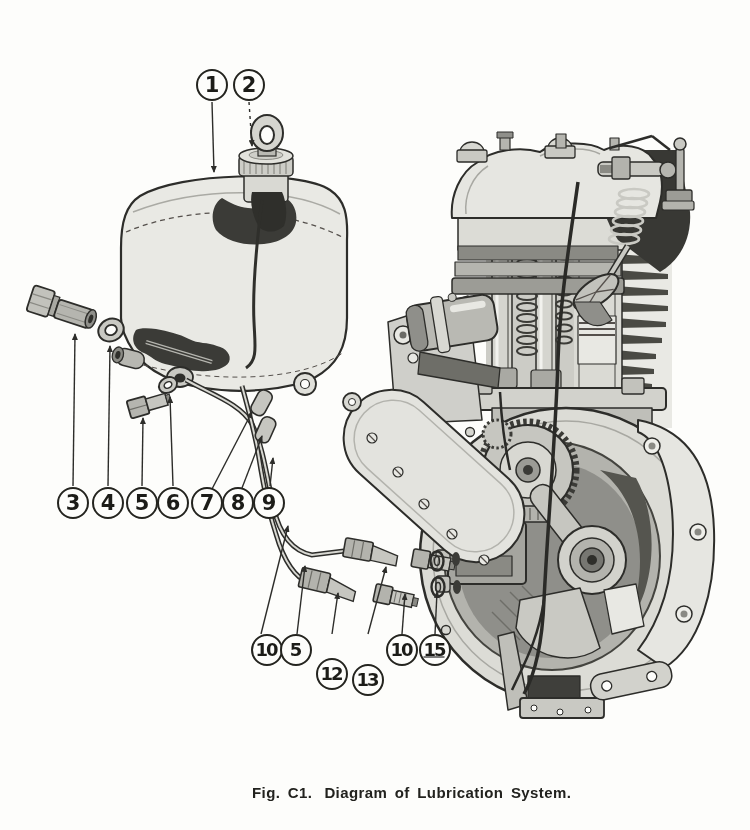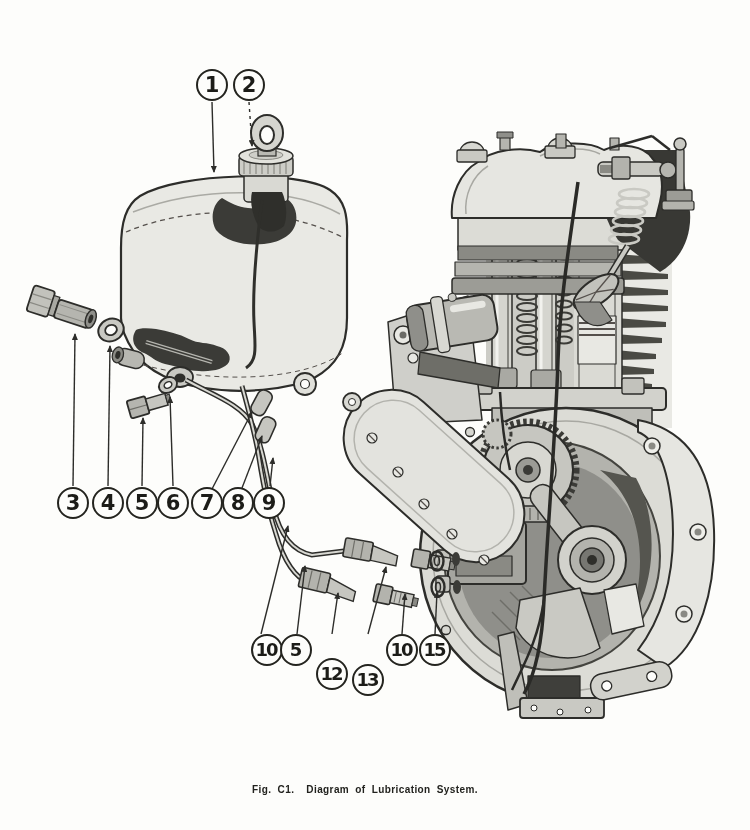--- a/index.html
+++ b/index.html
@@ -14,21 +14,21 @@
     background:#fdfdfb;display:flex;align-items:center;justify-content:center;
     box-sizing:border-box;
   }
   .callout-num{
     font-family:"DejaVu Sans",sans-serif;font-weight:bold;font-size:21px;
     color:#1c1c18;line-height:1;transform:translateY(-0.5px);
   }
   .callout.two-digit .callout-num{font-size:18px;letter-spacing:-2px;transform:translate(-1px,-0.5px);}
   .caption{
     position:absolute;left:252px;top:784px;
-    font-family:"Liberation Sans",sans-serif;font-weight:bold;font-size:10px;
+    font-family:"Liberation Sans",sans-serif;font-weight:bold;font-size:15px;
     color:#22221e;letter-spacing:0.4px;word-spacing:3px;white-space:nowrap;
   }
   .caption .cap-title{margin-left:12px;}
   .watermark{
     position:absolute;right:4px;top:786px;display:flex;align-items:flex-end;
     color:#a5a5a5;
   }
   .watermark-text{
     font-family:"DejaVu Serif","Liberation Serif",serif;font-size:26px;line-height:1;
     padding-bottom:2px;
@@ -519,21 +519,21 @@
   </div>
 
   <div class="callout two-digit" style="left: 352px; top: 664px;">
     <span class="callout-num">13</span>
   </div>
 
   <div class="callout two-digit" style="left: 386px; top: 634px;">
     <span class="callout-num">10</span>
   </div>
 
-  <div class="callout two-digit" style="left: 419px; top: 634px;">
+  <div class="callout two-digit" style="left: 419px; top: 634px; text-decoration: underline;">
     <span class="callout-num">15</span>
   </div>
 </div>
 
 <div class="caption">
   <span>Fig. C1.</span><span class="cap-title">Diagram of Lubrication System.</span>
 </div>
 
 
 </div>

